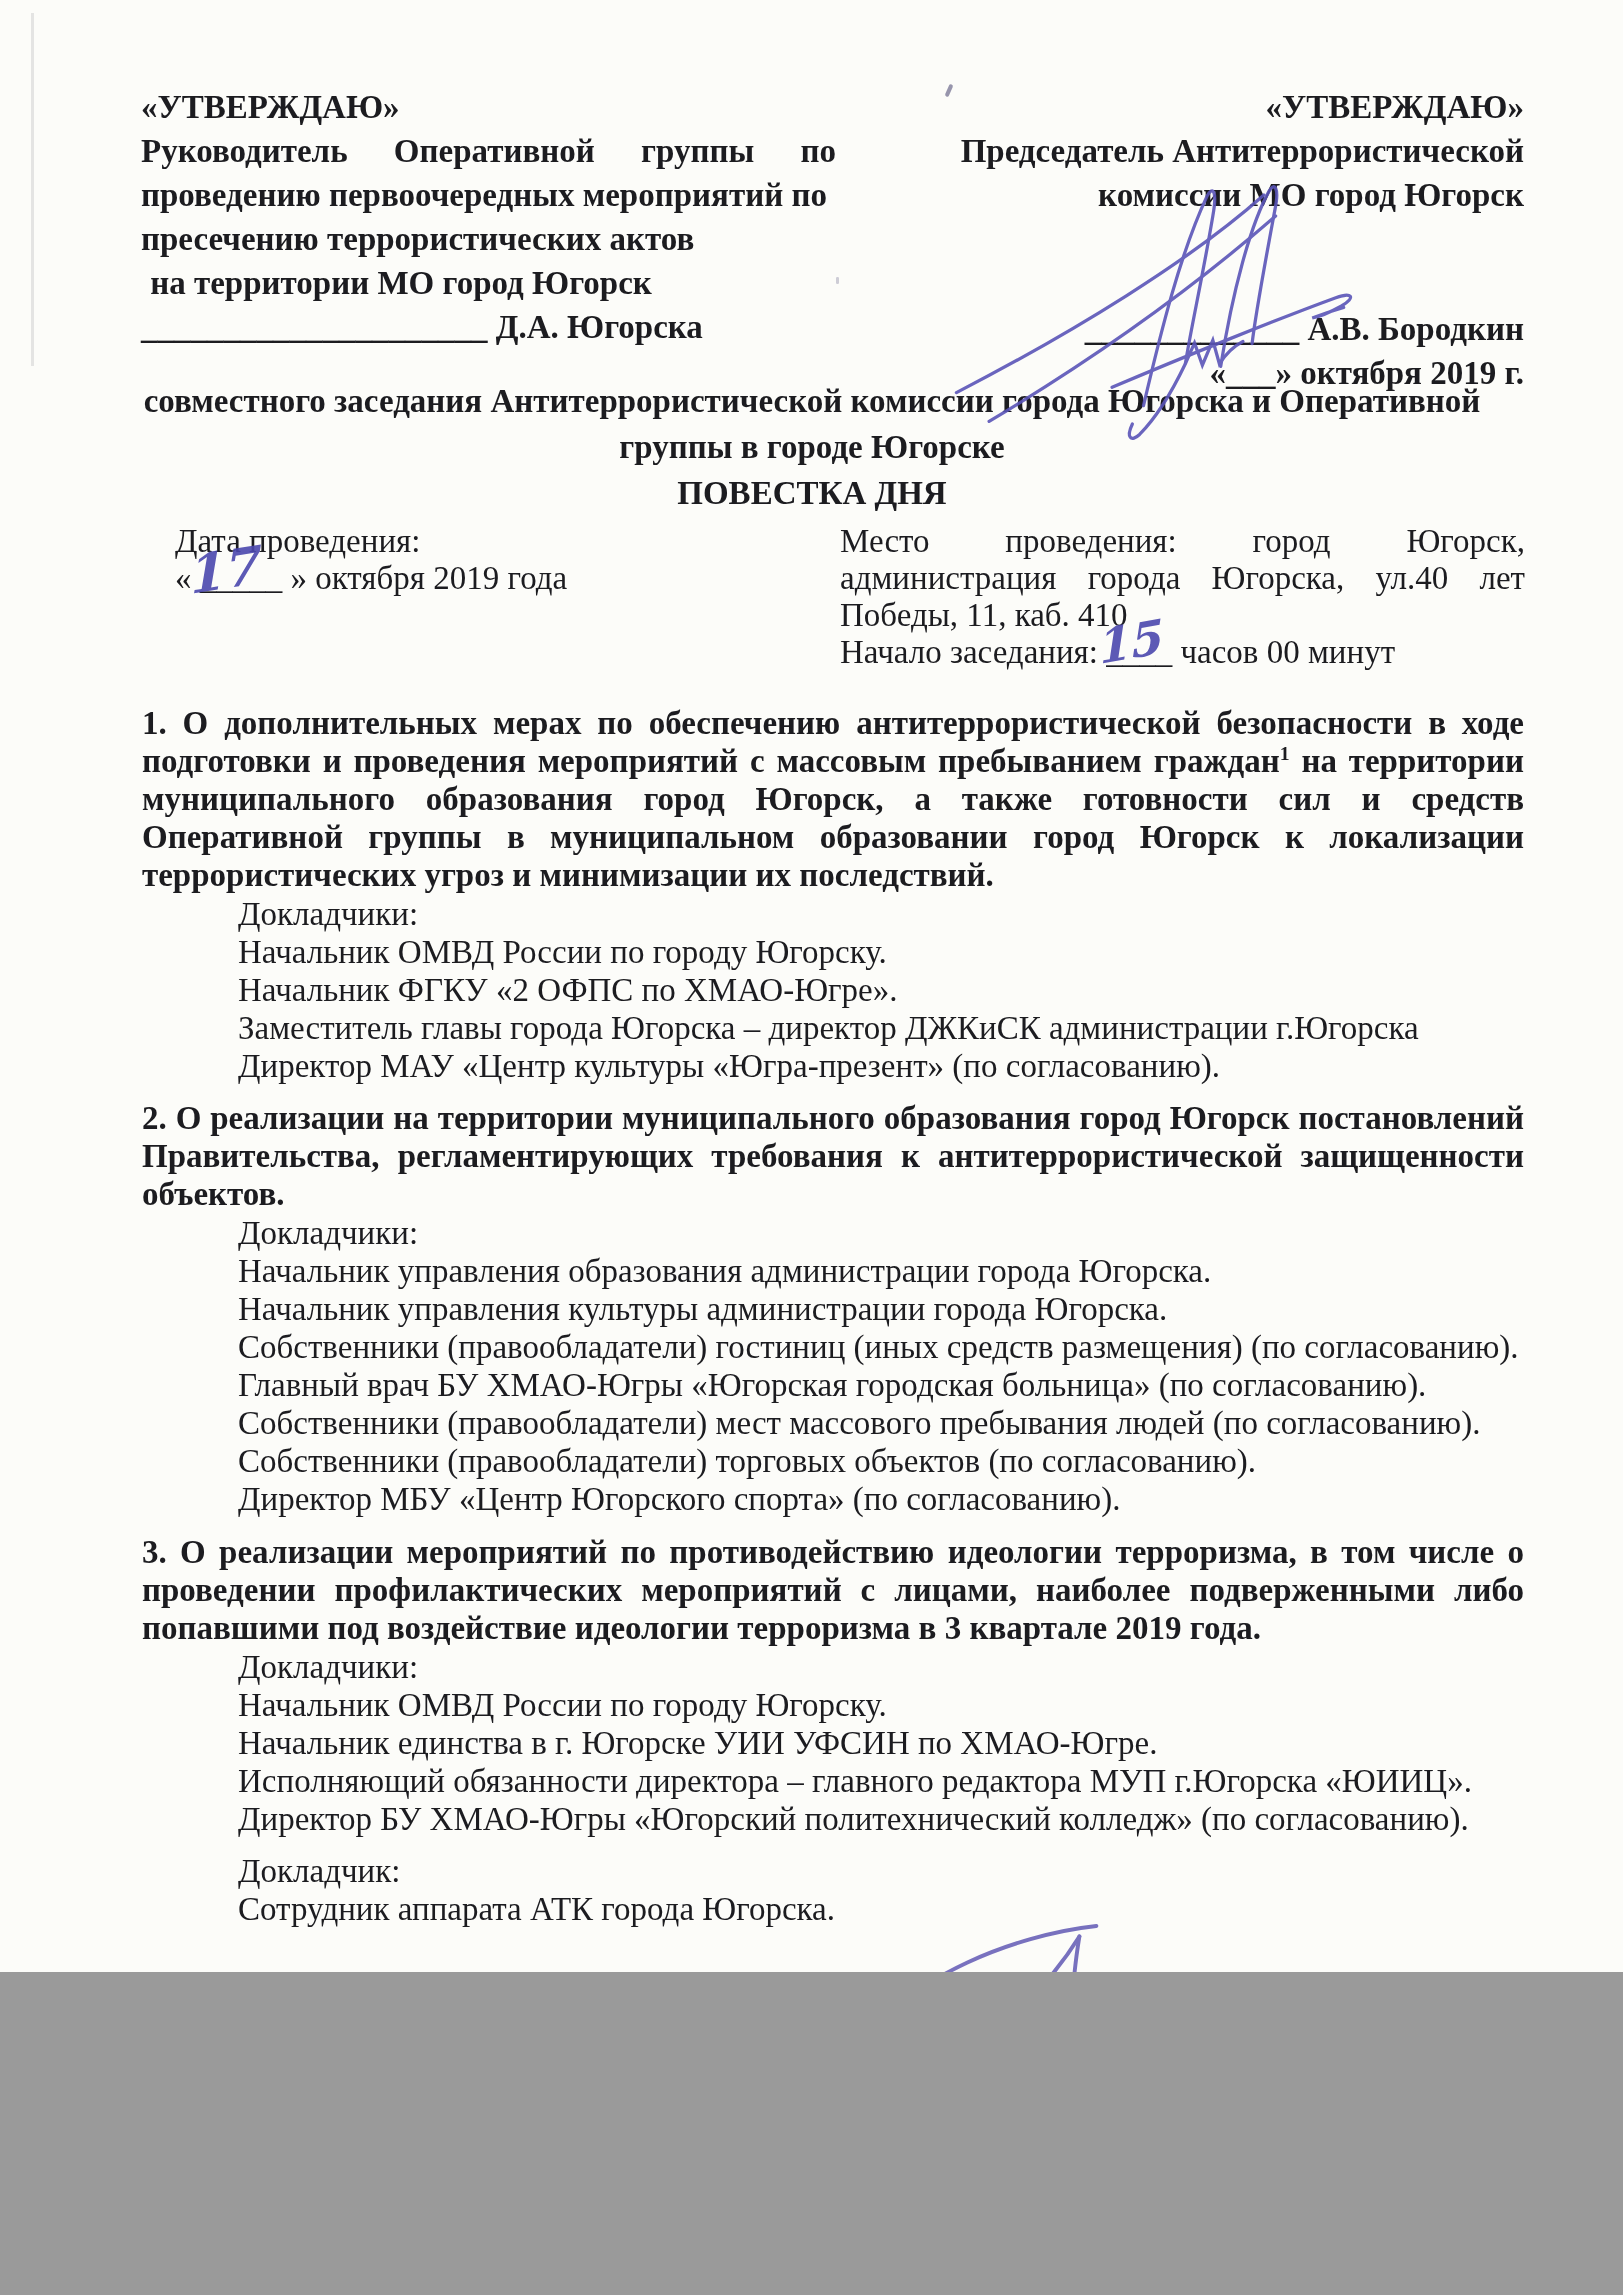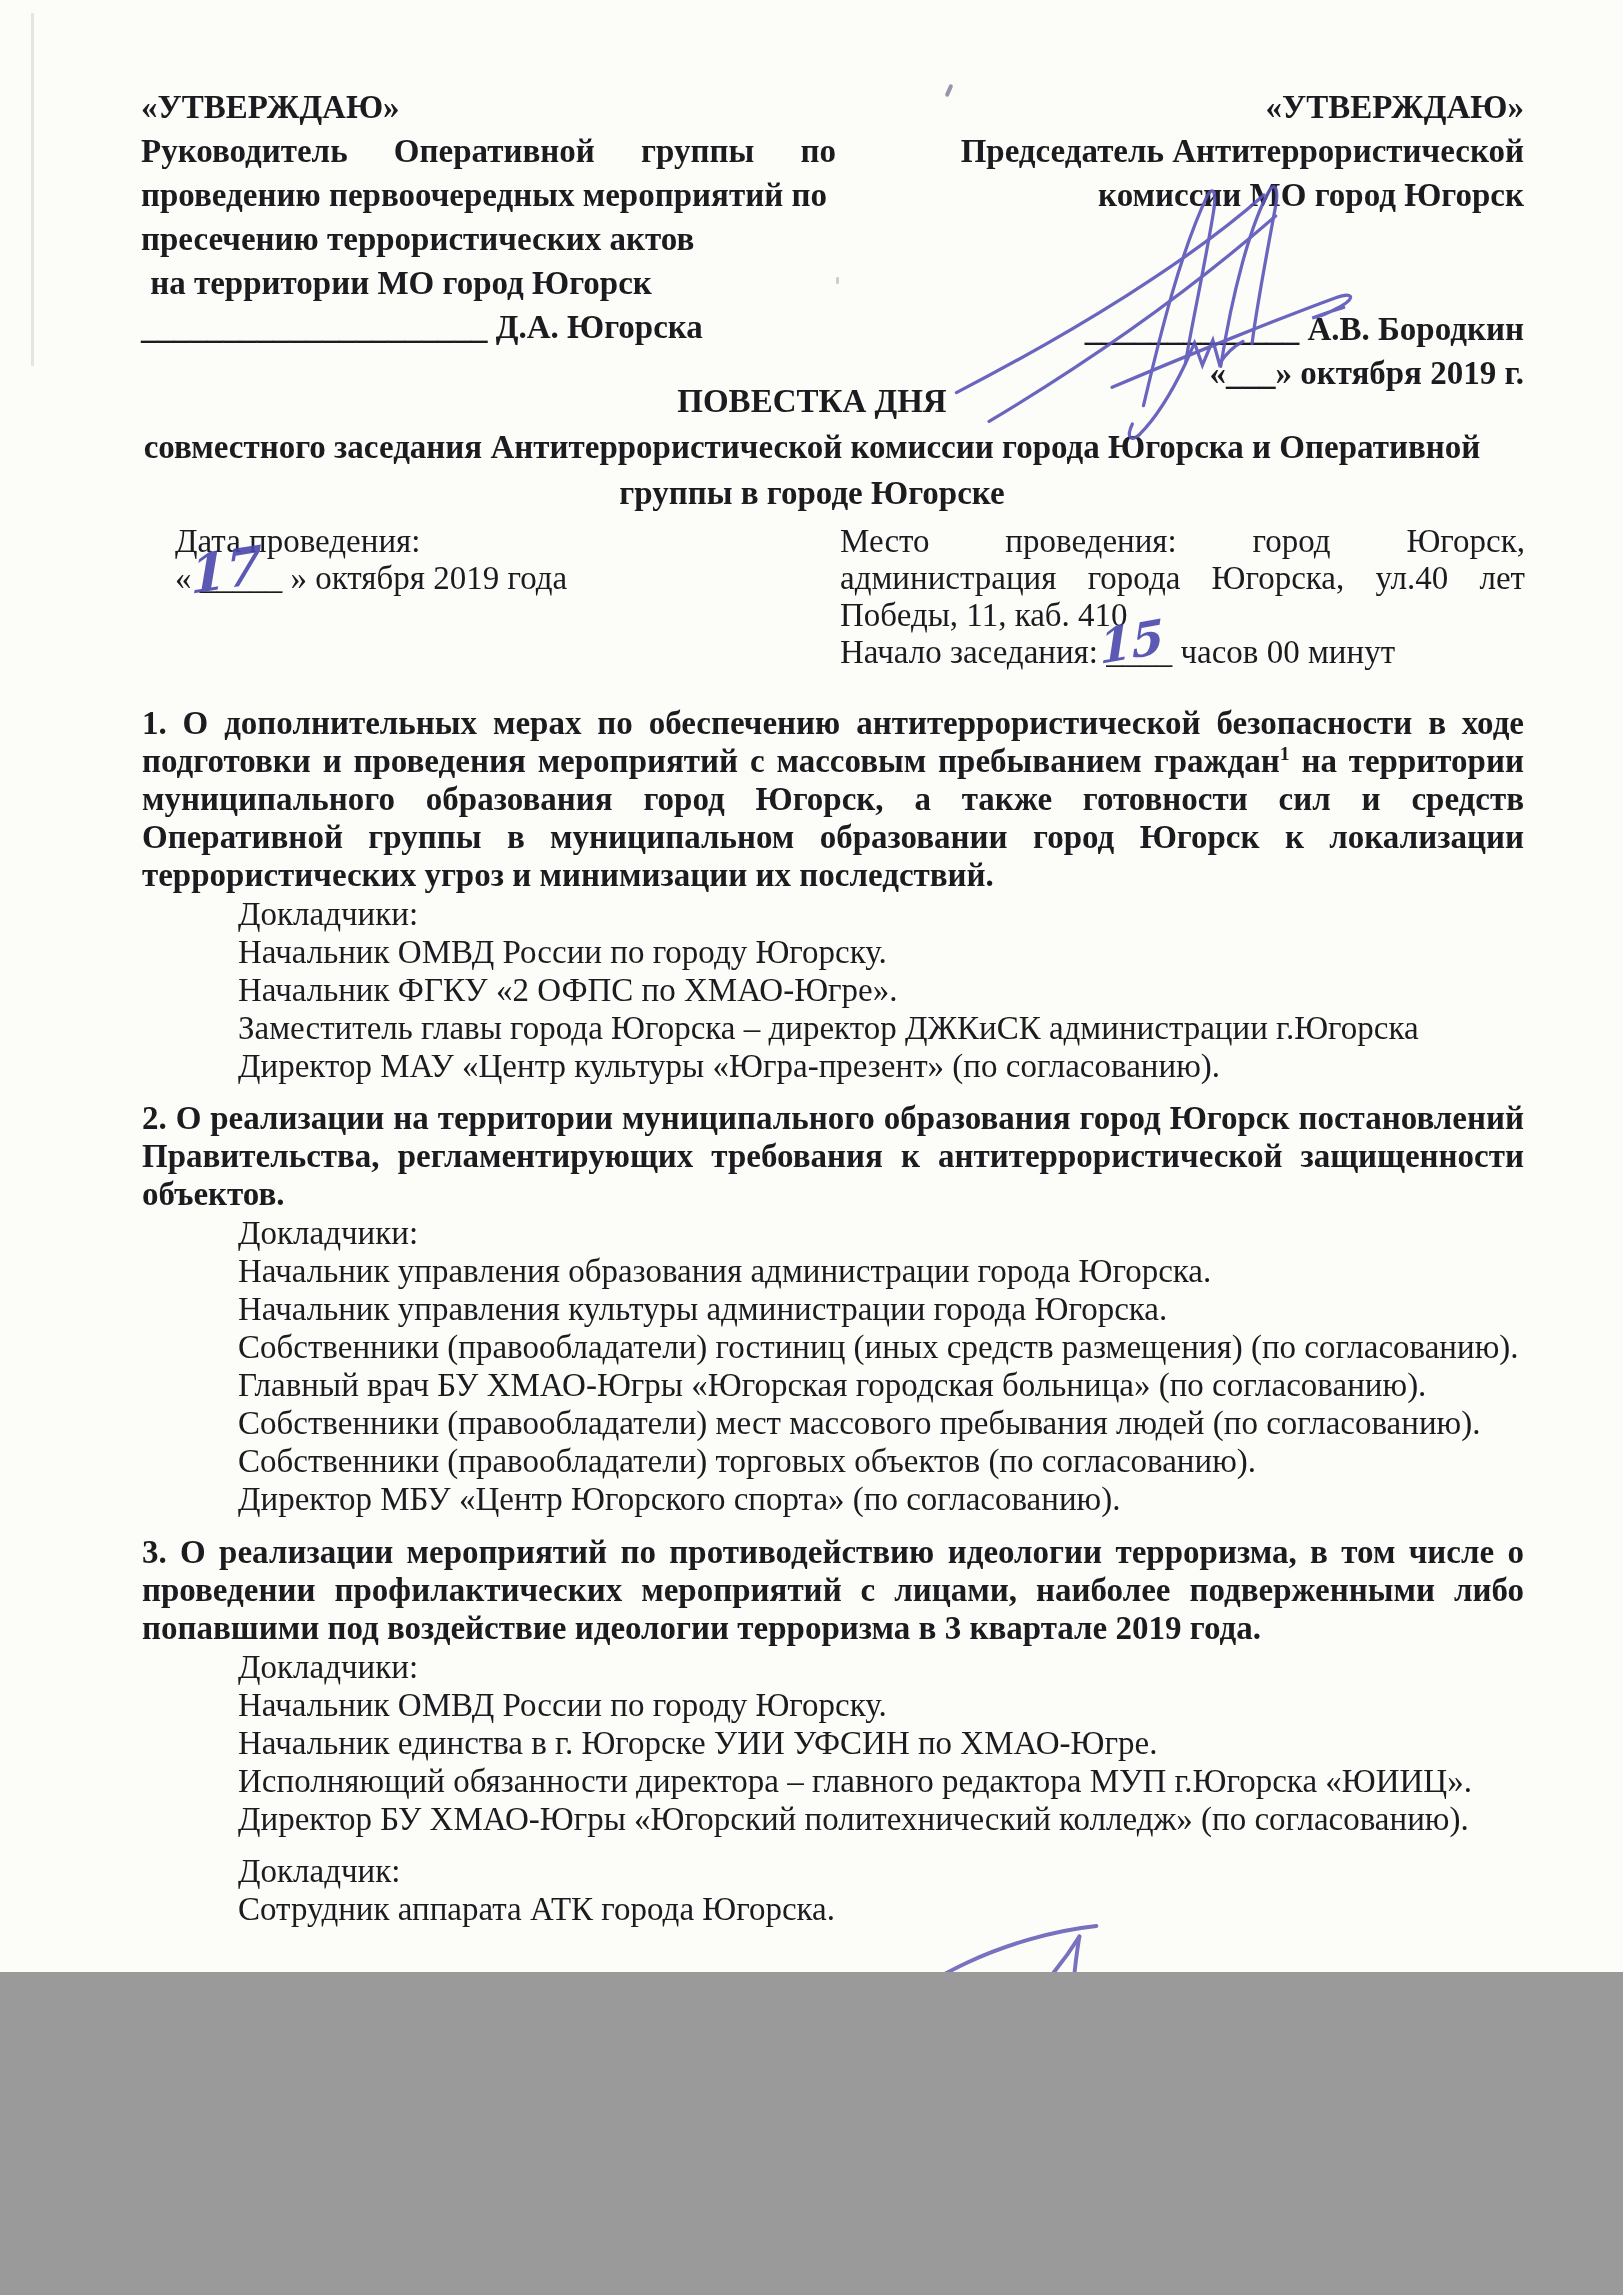--- a/index.html
+++ b/index.html
@@ -84,22 +84,22 @@
     <div class="lines">
         <div>«УТВЕРЖДАЮ»</div>
         <div>Председатель Антитеррористической</div>
         <div>комиссии МО город Югорск</div>
       </div>
     <div class="signline">_____________ А.В. Бородкин</div>
     <div class="dateline">«___» октября  2019 г.</div>
   </div>
 
   <div class="title-block">
+    <div>совместного заседания Антитеррористической комиссии города Югорска и Оперативной группы в городе Югорске</div>
     <div>ПОВЕСТКА ДНЯ</div>
-    <div>совместного заседания Антитеррористической комиссии города Югорска и Оперативной группы в городе Югорске</div>
   </div>
 
   <div class="meeting-left">
     <div>Дата проведения:</div>
     <div>« _____ » октября 2019 года</div>
   </div>
   <div class="meeting-right">
       <div>Место проведения: город Югорск,</div>
       <div>администрация города Югорска, ул.40 лет</div>
       <div>Победы, 11,  каб. 410</div>

